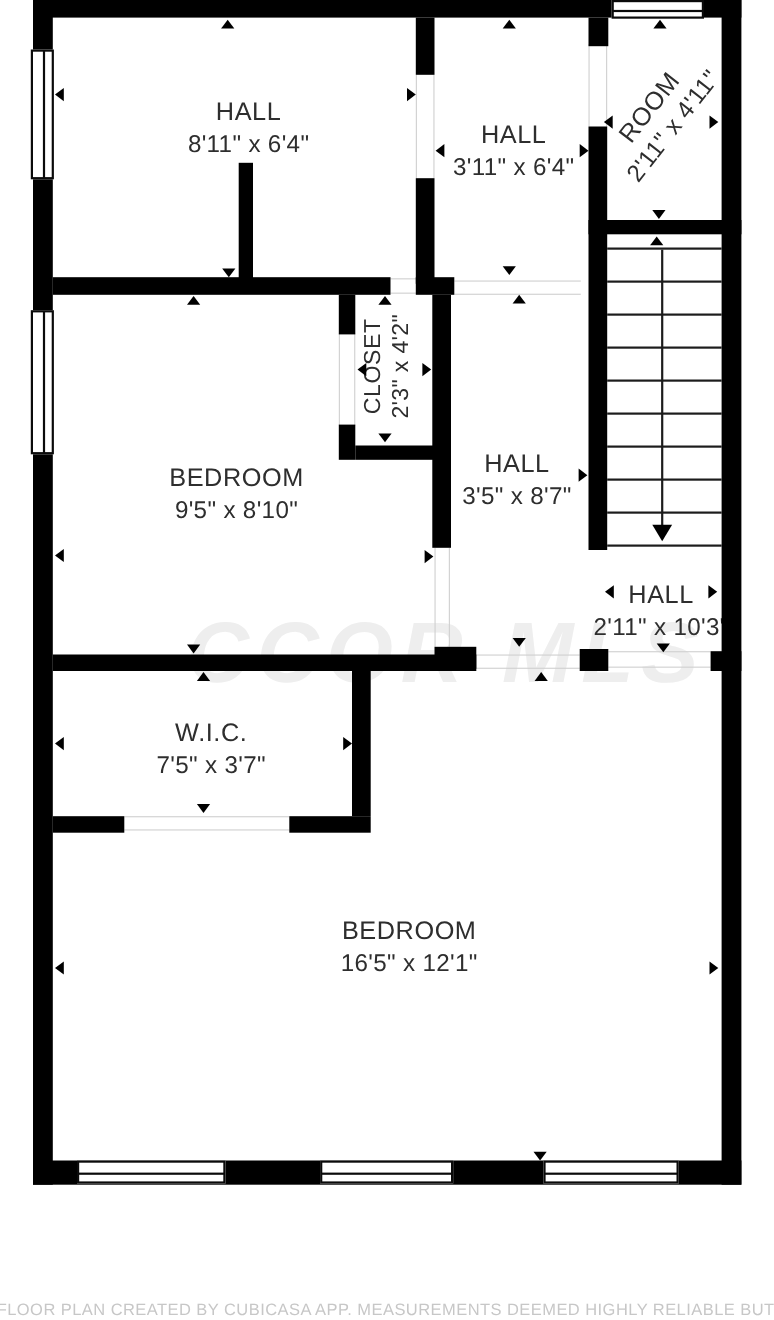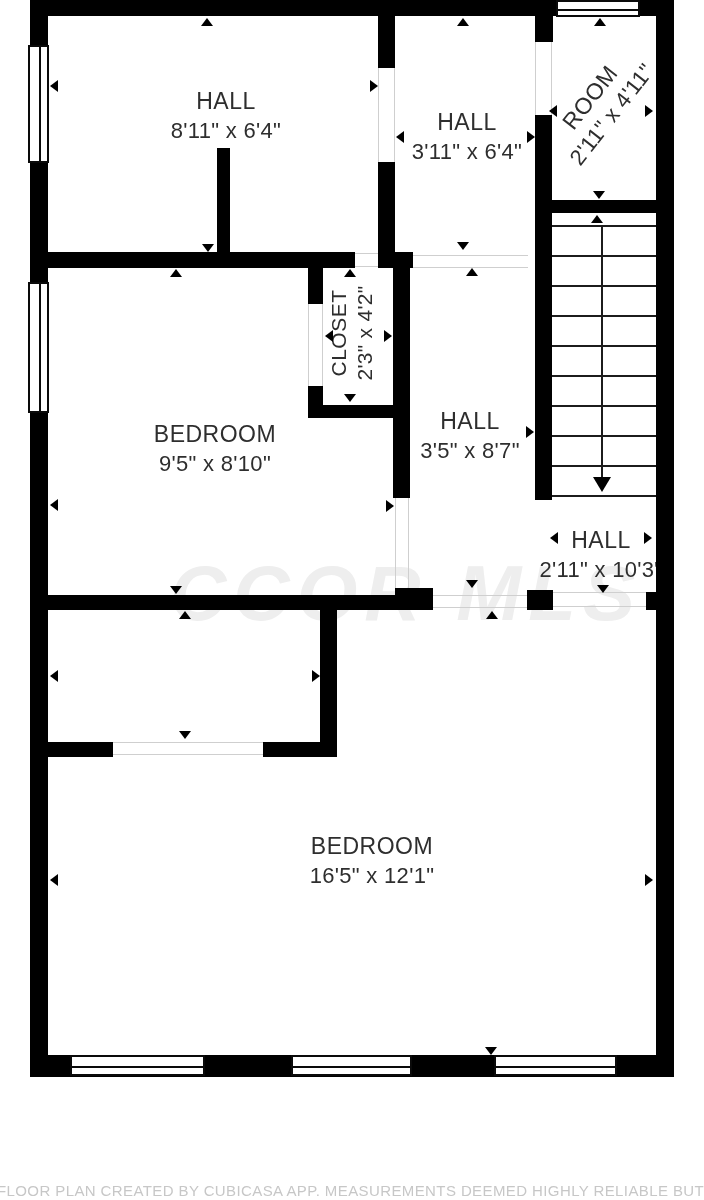--- a/index.html
+++ b/index.html
@@ -174,19 +174,23 @@
     <div class="rdims">9'5" x 8'10"</div>
   </div>
   <div class="label" style="left:470px;top:436px;">
     <div class="rname">HALL</div>
     <div class="rdims">3'5" x 8'7"</div>
   </div>
   <div class="label" style="left:601px;top:555px;">
     <div class="rname">HALL</div>
     <div class="rdims">2'11" x 10'3"</div>
   </div>
+  <div class="label" style="left:192px;top:681px;">
+    <div class="rname">W.I.C.</div>
+    <div class="rdims">7'5" x 3'7"</div>
+  </div>
   <div class="label" style="left:372px;top:861px;">
     <div class="rname">BEDROOM</div>
     <div class="rdims">16'5" x 12'1"</div>
   </div>
 
   <div id="footer">FLOOR PLAN CREATED BY CUBICASA APP. MEASUREMENTS DEEMED HIGHLY RELIABLE BUT NOT GUARANTEED.</div>
 </div>
 
 </body></html>

